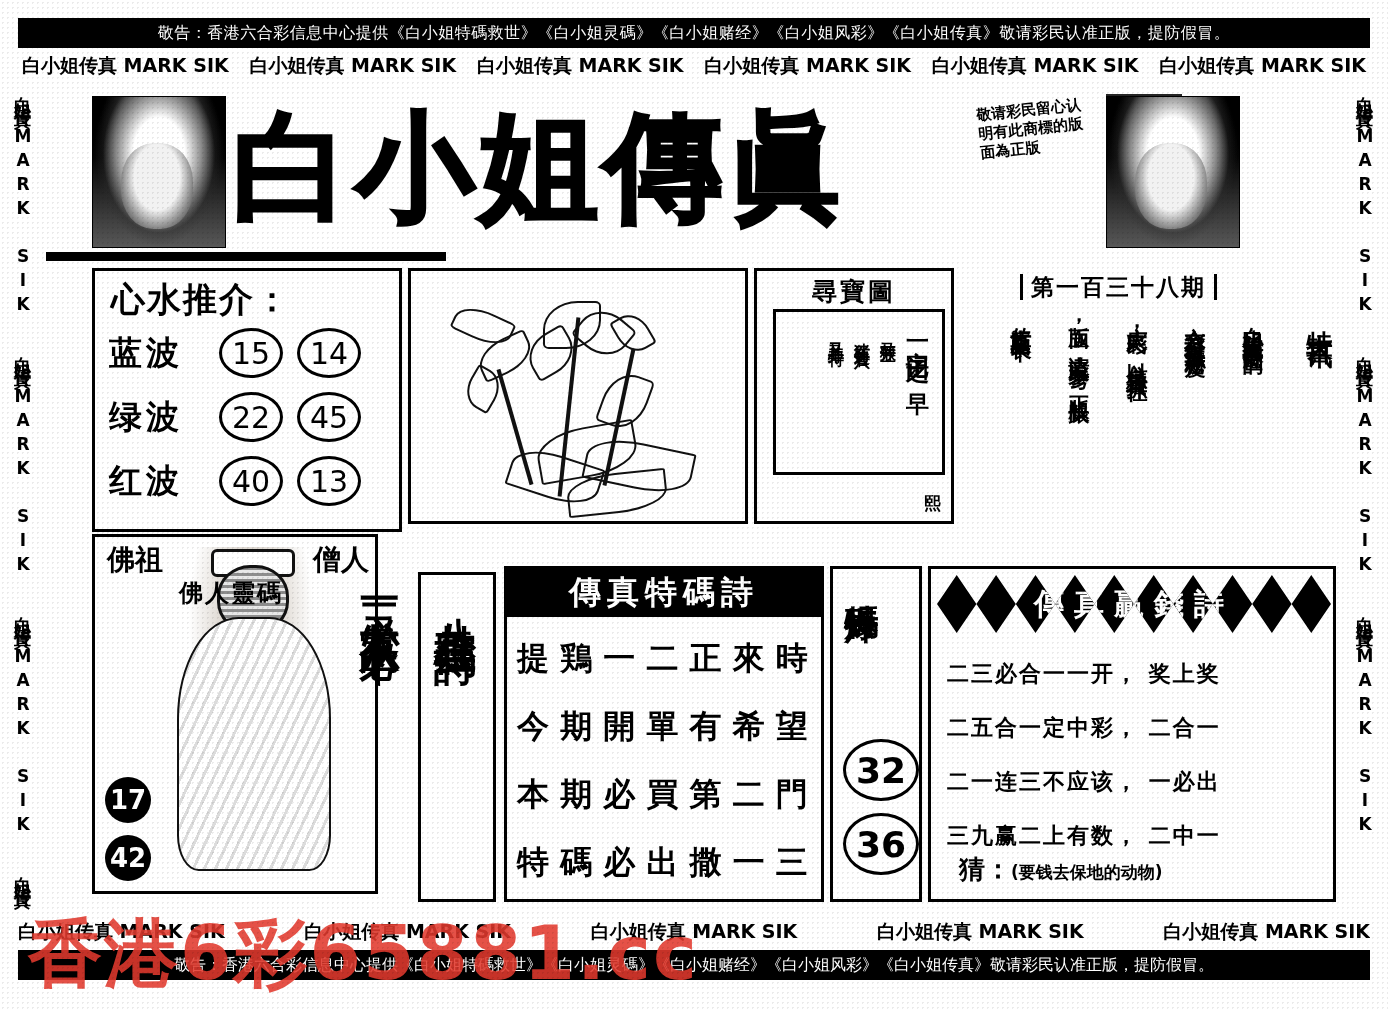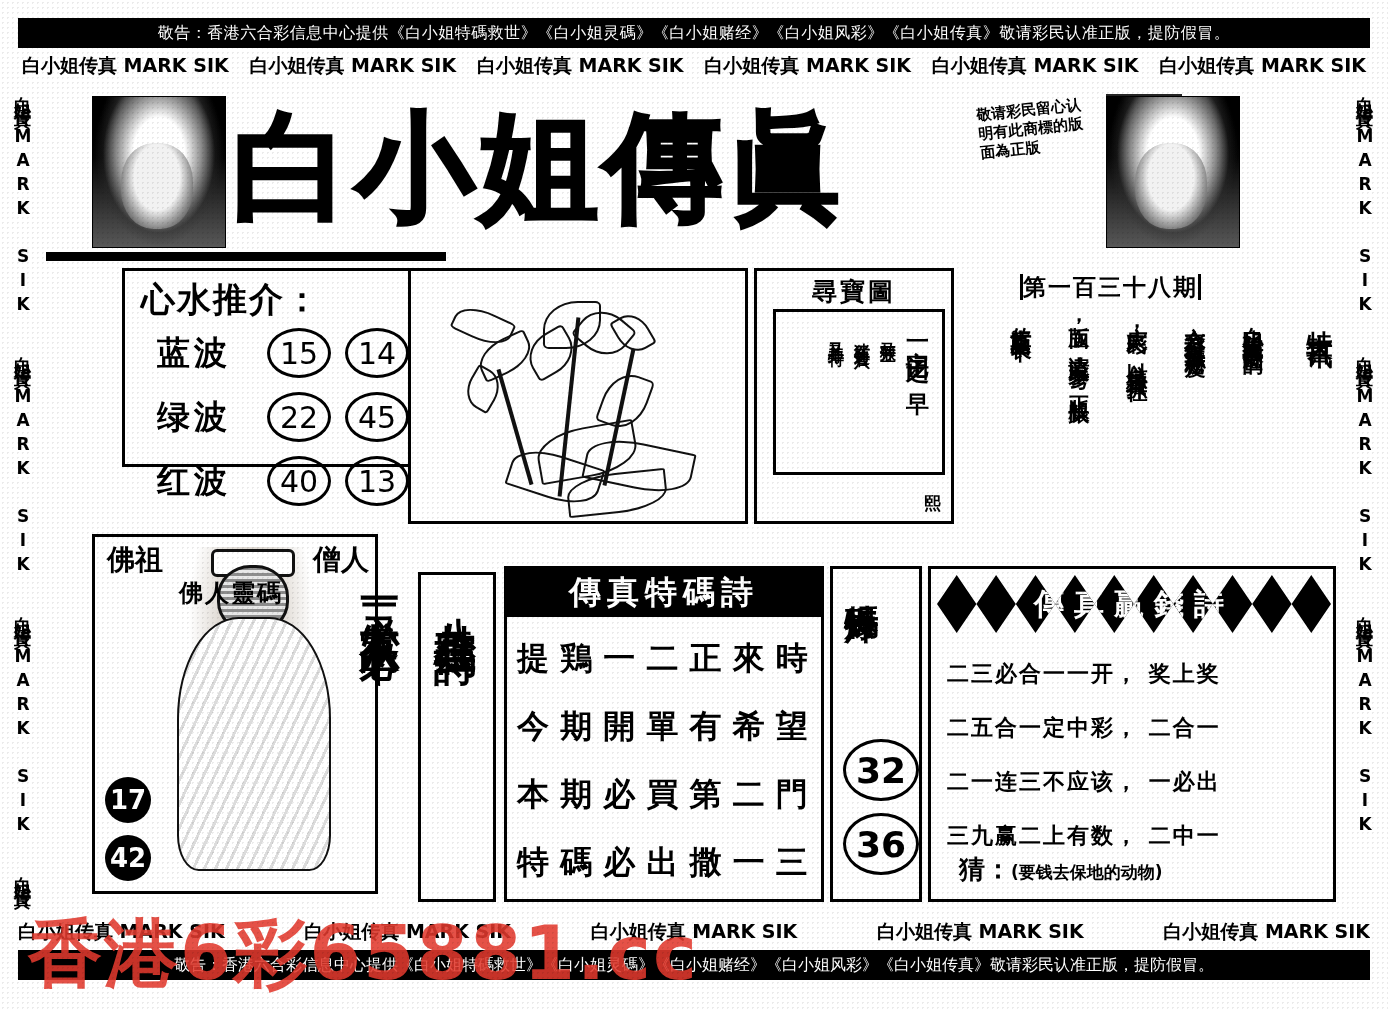--- a/index.html
+++ b/index.html
@@ -38,23 +38,23 @@
   .stamp{position:absolute;left:935px;top:14px;width:116px;height:112px;font-size:15px;line-height:19px;
      transform:rotate(-6deg);font-weight:bold;}
   .seal{position:absolute;left:1060px;top:8px;width:72px;height:120px;
      background:repeating-linear-gradient(90deg,#111 0 4px,#555 4px 8px);border:2px solid #000;opacity:.85;}
   .masthead-rule{position:absolute;left:46px;top:252px;width:400px;height:9px;background:#000;}
 
   
   .box{position:absolute;border:3px solid #000;background:#fff;box-sizing:border-box;}
 
   
-  .pick-box{left:92px;top:268px;width:310px;height:199px;margin-left:30px;}
+  .pick-box{left:92px;top:268px;width:310px;height:264px;}
   .pick-title{position:absolute;left:16px;top:6px;font-size:34px;font-weight:bold;letter-spacing:2px;}
-  .pick-row{position:absolute;left:32px;height:52px;display:flex;align-items:center;gap:14px;font-size:33px;font-weight:bold;}
+  .pick-row{position:absolute;left:14px;height:52px;display:flex;align-items:center;gap:14px;font-size:33px;font-weight:bold;}
   .pick-row .lbl{width:96px;letter-spacing:4px;}
   .ball{width:58px;height:44px;border:3px solid #000;border-radius:50%;display:flex;align-items:center;
      justify-content:center;font-size:30px;font-weight:normal;}
 
   
   .flower-box{left:408px;top:268px;width:340px;height:256px;}
   .flower-art{position:absolute;inset:6px;}
   .petal{position:absolute;border:2px solid #111;border-radius:60% 10% 60% 10%;}
   .leafshape{position:absolute;border:2px solid #111;border-radius:50% 4% 50% 4%;}
   .stem{position:absolute;background:#111;}
@@ -65,21 +65,21 @@
   .scroll-inner{position:absolute;left:16px;top:38px;width:166px;height:160px;border:3px solid #000;}
   .tre-v{position:absolute;writing-mode:vertical-rl;text-orientation:upright;font-weight:bold;}
   .tre-main{right:8px;top:16px;font-size:23px;letter-spacing:4px;}
   .tre-s1{right:44px;top:18px;font-size:16px;letter-spacing:2px;}
   .tre-s2{right:70px;top:18px;font-size:16px;letter-spacing:2px;}
   .tre-s3{right:96px;top:18px;font-size:16px;letter-spacing:2px;}
   .tre-mark{position:absolute;right:10px;bottom:6px;font-size:17px;font-weight:bold;}
 
   
   .issue{position:absolute;left:1020px;top:272px;font-size:23px;font-weight:bold;letter-spacing:2px;}
-  .issue .br{border-left:3px solid #000;border-right:3px solid #000;padding:0 0;}
+  .issue .br{border-left:3px solid #000;border-right:3px solid #000;padding:0 8px;}
   .news{position:absolute;left:1012px;top:310px;width:326px;height:220px;}
   .news h4{position:absolute;right:0;top:0;margin:0;font-size:26px;font-weight:bold;
      writing-mode:vertical-rl;text-orientation:upright;letter-spacing:4px;}
   .news .col{position:absolute;top:0;writing-mode:vertical-rl;text-orientation:upright;
      font-size:21px;line-height:30px;letter-spacing:3px;font-weight:bold;}
 
   
   .monk-box{left:92px;top:534px;width:286px;height:360px;}
   .monk-top{position:absolute;left:12px;top:4px;width:262px;display:flex;justify-content:space-between;
      font-size:28px;font-weight:bold;}

